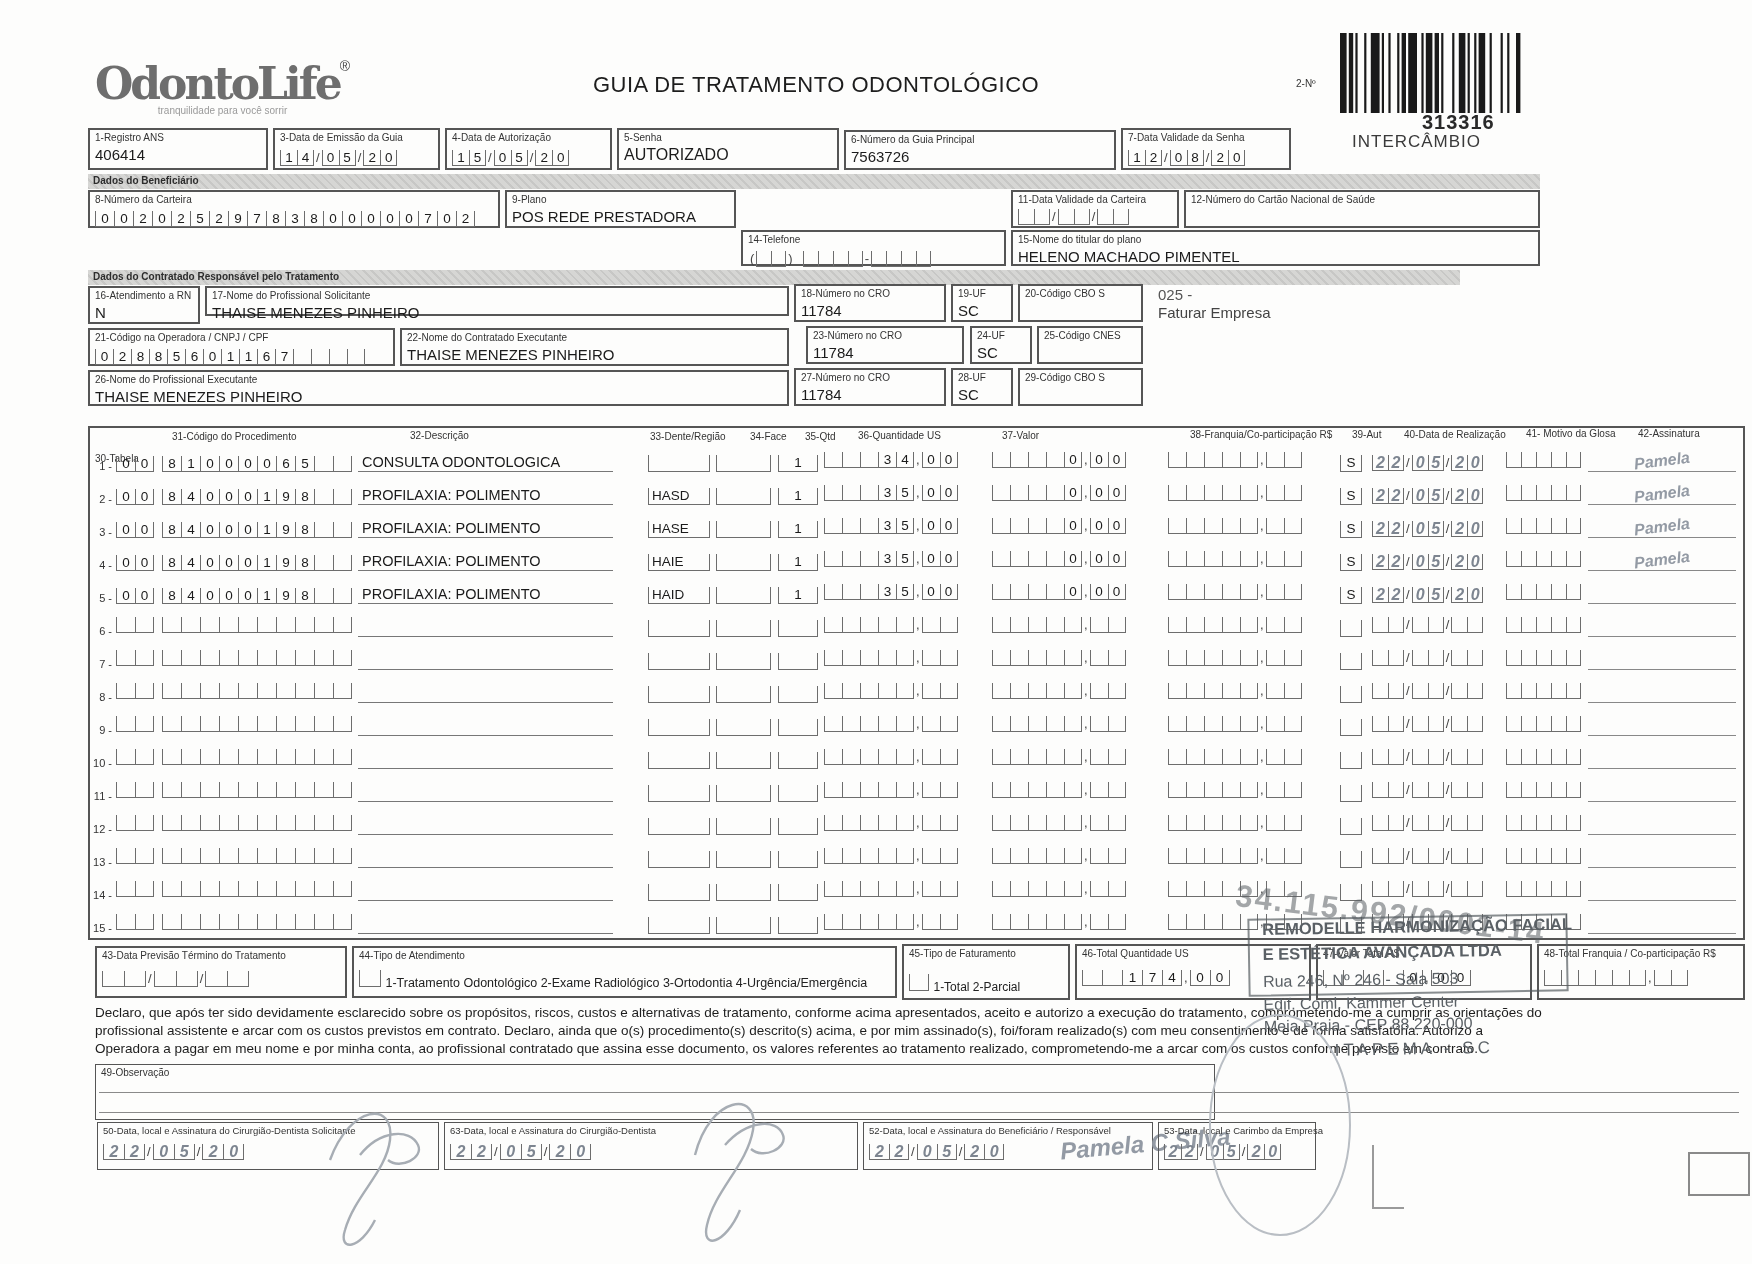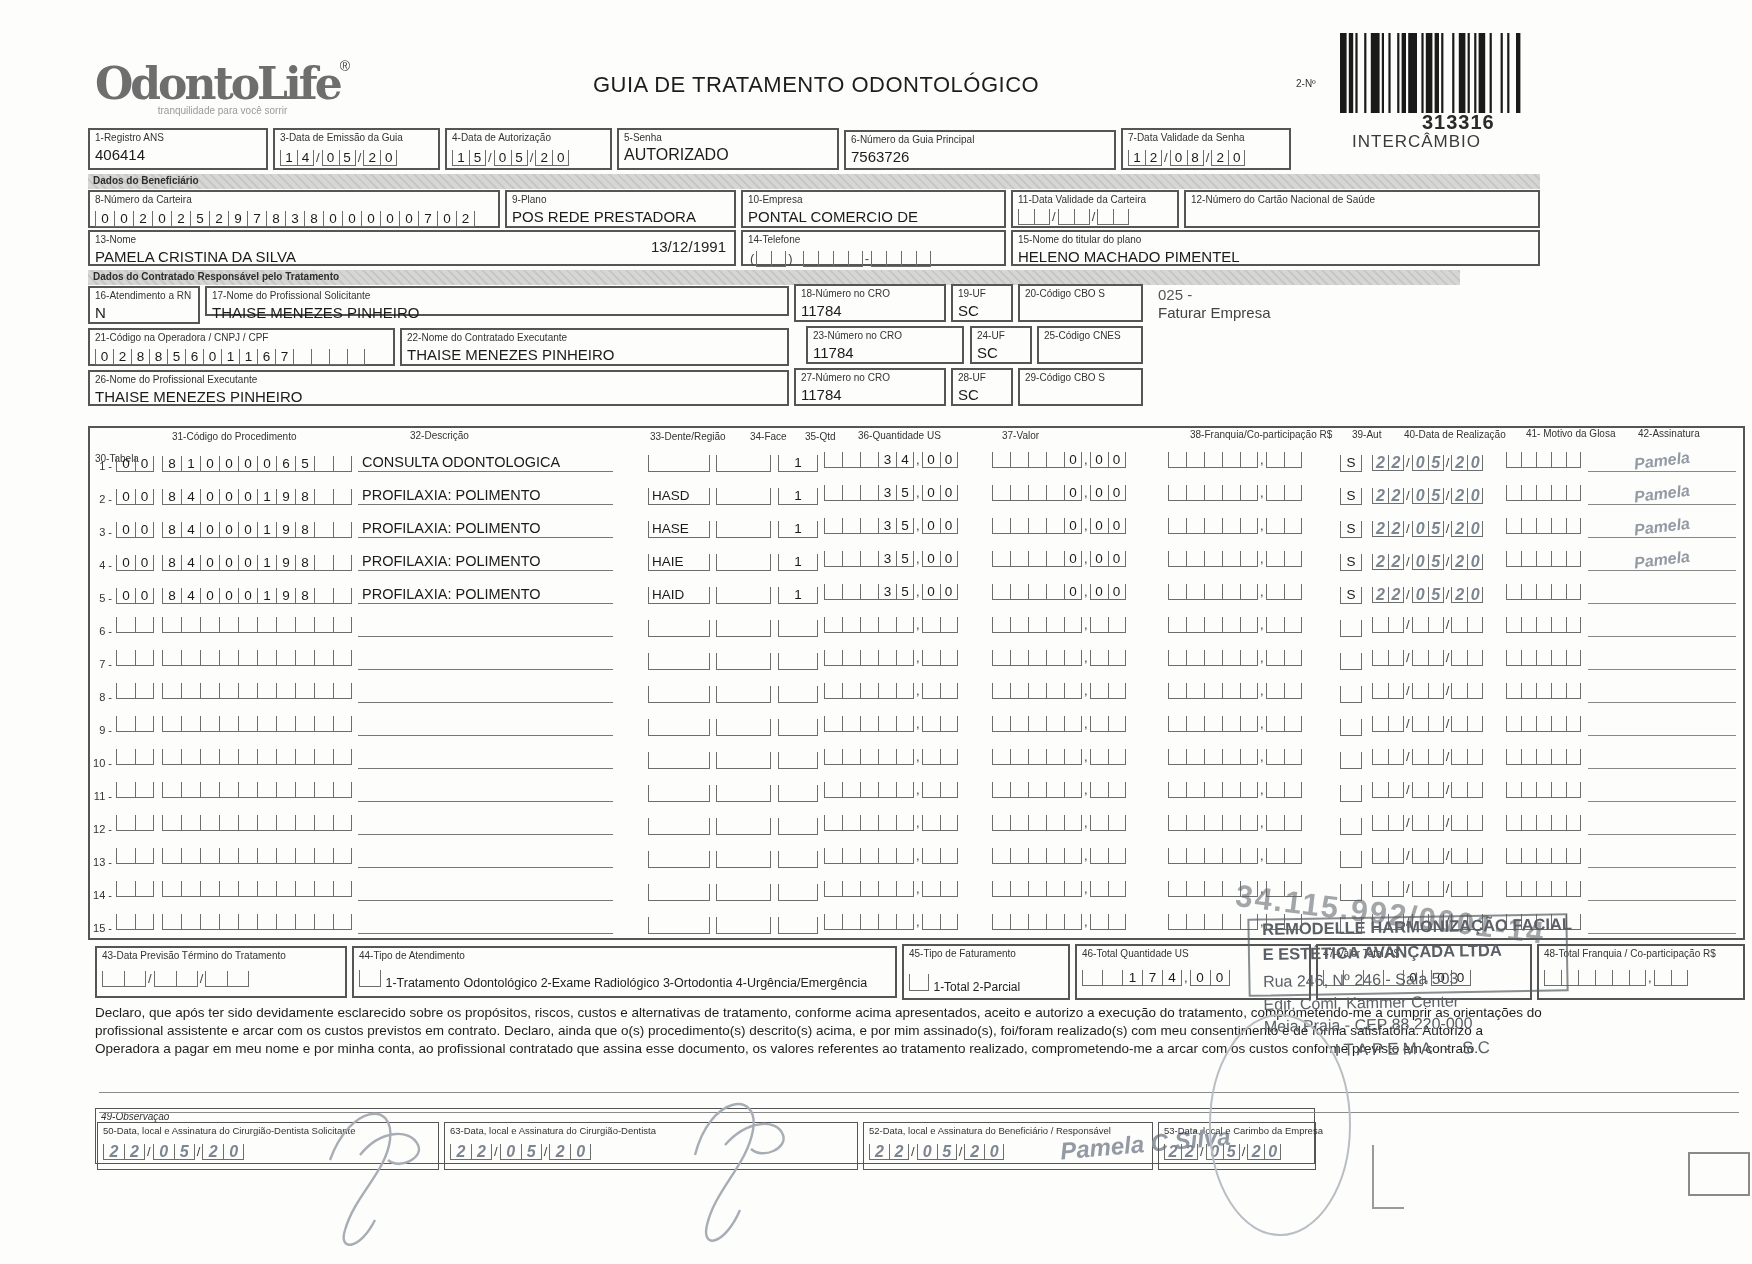--- a/index.html
+++ b/index.html
@@ -157,47 +157,38 @@
           <span class="cc" style="width:19px">0</span>
           <span class="cc" style="width:19px">7</span>
           <span class="cc" style="width:19px">0</span>
           <span class="cc lastc" style="width:19px">2</span>
         </span></div>
   </div>
   <div class="fbox" style="left:505px;top:190px;width:231px;height:38px;">
     <div class="flabel">9-Plano</div>
     <div class="fvalue">POS REDE PRESTADORA</div>
   </div>
-  <div class="fbox" style="left:741px;top:190px;width:265px;height:38px;">
-    <div class="flabel">10-Empresa</div>
-    <div class="fvalue">PONTAL COMERCIO DE</div>
-  </div>
   <div class="fbox" style="left:1011px;top:190px;width:168px;height:38px;">
     <div class="flabel">11-Data Validade da Carteira</div>
     <div style="margin-top:3px;"><span class="comb">
           <span class="cc" style="width:16px"></span>
           <span class="cc lastc" style="width:16px"></span>
           <span class="csep">/</span>
           <span class="cc" style="width:16px"></span>
           <span class="cc lastc" style="width:16px"></span>
           <span class="csep">/</span>
           <span class="cc" style="width:16px"></span>
           <span class="cc lastc" style="width:16px"></span>
         </span></div>
   </div>
   <div class="fbox" style="left:1184px;top:190px;width:356px;height:38px;">
     <div class="flabel">12-Número do Cartão Nacional de Saúde</div>
     <div class="fvalue"></div>
   </div>
 
-  <div class="fbox" style="left:88px;top:230px;width:648px;height:36px;">
-    <div class="flabel">13-Nome</div>
-    <div class="fvalue">PAMELA CRISTINA DA SILVA</div>
-    <div class="abs" style="right:8px;top:6px;font-size:15px;">13/12/1991</div>
-  </div>
   <div class="fbox" style="left:741px;top:230px;width:265px;height:36px;">
     <div class="flabel">14-Telefone</div>
     <div style="margin-top:3px;"><span class="comb">
           <span class="csep">(</span>
           <span class="cc" style="width:15px"></span>
           <span class="cc lastc" style="width:15px"></span>
           <span class="csep">)</span>
           <span class="cc" style="width:15px;margin-left:8px"></span>
           <span class="cc" style="width:15px"></span>
           <span class="cc" style="width:15px"></span>
@@ -1460,21 +1451,21 @@
   <div class="abs" style="left:1248px;top:916px;width:316px;height:74px;border:2px solid rgba(86,92,97,.7);transform:rotate(-1deg);"></div>
   <div class="abs stamp" style="left:1262px;top:920px;width:300px;transform:rotate(-1deg);transform-origin:left top;">
     <div style="font-size:16.5px;font-weight:bold;white-space:nowrap;">REMODELLE HARMONIZAÇÃO FACIAL</div>
     <div style="font-size:16.5px;font-weight:bold;margin-top:6px;white-space:nowrap;">E ESTÉTICA AVANÇADA LTDA</div>
     <div style="font-size:16px;margin-top:9px;white-space:nowrap;">Rua 246, Nº 246 - Sala 503</div>
     <div style="font-size:16px;margin-top:5px;white-space:nowrap;">Edif. Coml. Kammer Center</div>
     <div style="font-size:16px;margin-top:4px;white-space:nowrap;">Meia Praia - CEP 88.220-000</div>
     <div style="font-size:17px;letter-spacing:4px;margin-top:6px;text-align:center;">ITAPEMA - SC</div>
   </div>
 
-  <div class="fbox" style="left:95px;top:1108px;width:1220px;height:56px;border-width:1.6px;font-style:italic;">
+  <div class="fbox" style="left:95px;top:1064px;width:1120px;height:56px;border-width:1.6px;">
     <div class="flabel">49-Observação</div>
   </div>
   <div class="hline" style="left:99px;top:1092px;width:1640px;"></div>
   <div class="hline" style="left:99px;top:1112px;width:1640px;"></div>
 
   <div class="fbox" style="left:97px;top:1122px;width:342px;height:48px;border-width:1.8px;">
     <div class="flabel" style="font-size:9.5px;">50-Data, local e Assinatura do Cirurgião-Dentista Solicitante</div>
     <div style="margin-top:6px;"><span class="comb">
           <span class="cc hand" style="width:21px">2</span>
           <span class="cc lastc hand" style="width:21px">2</span>

